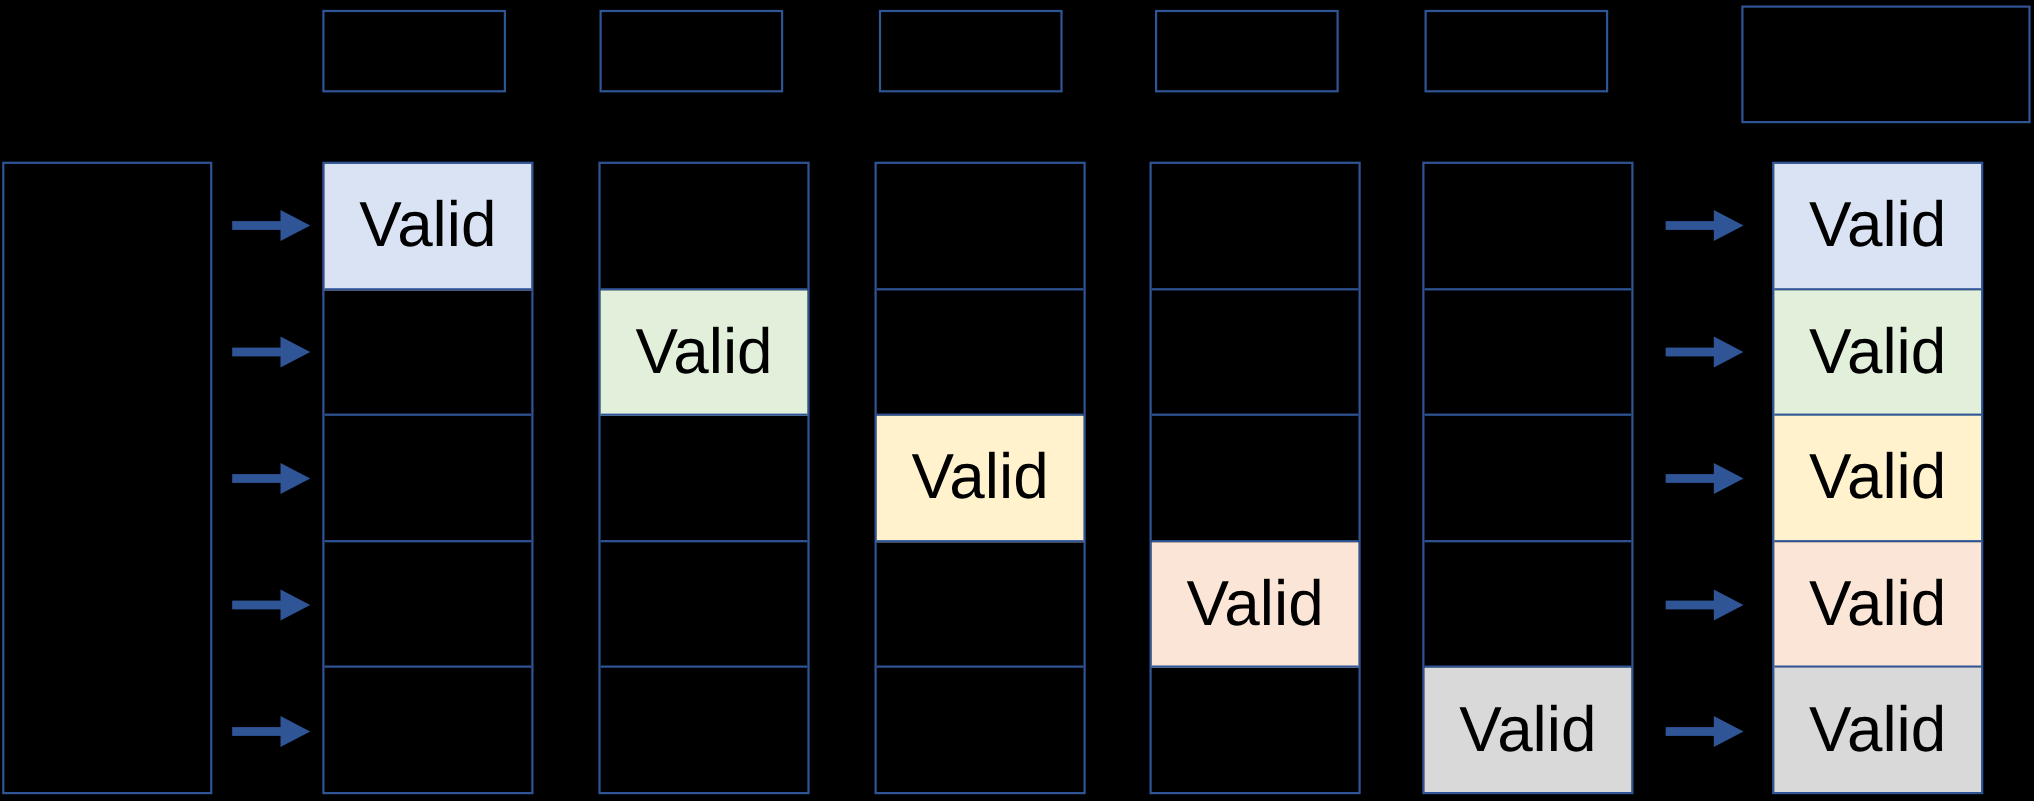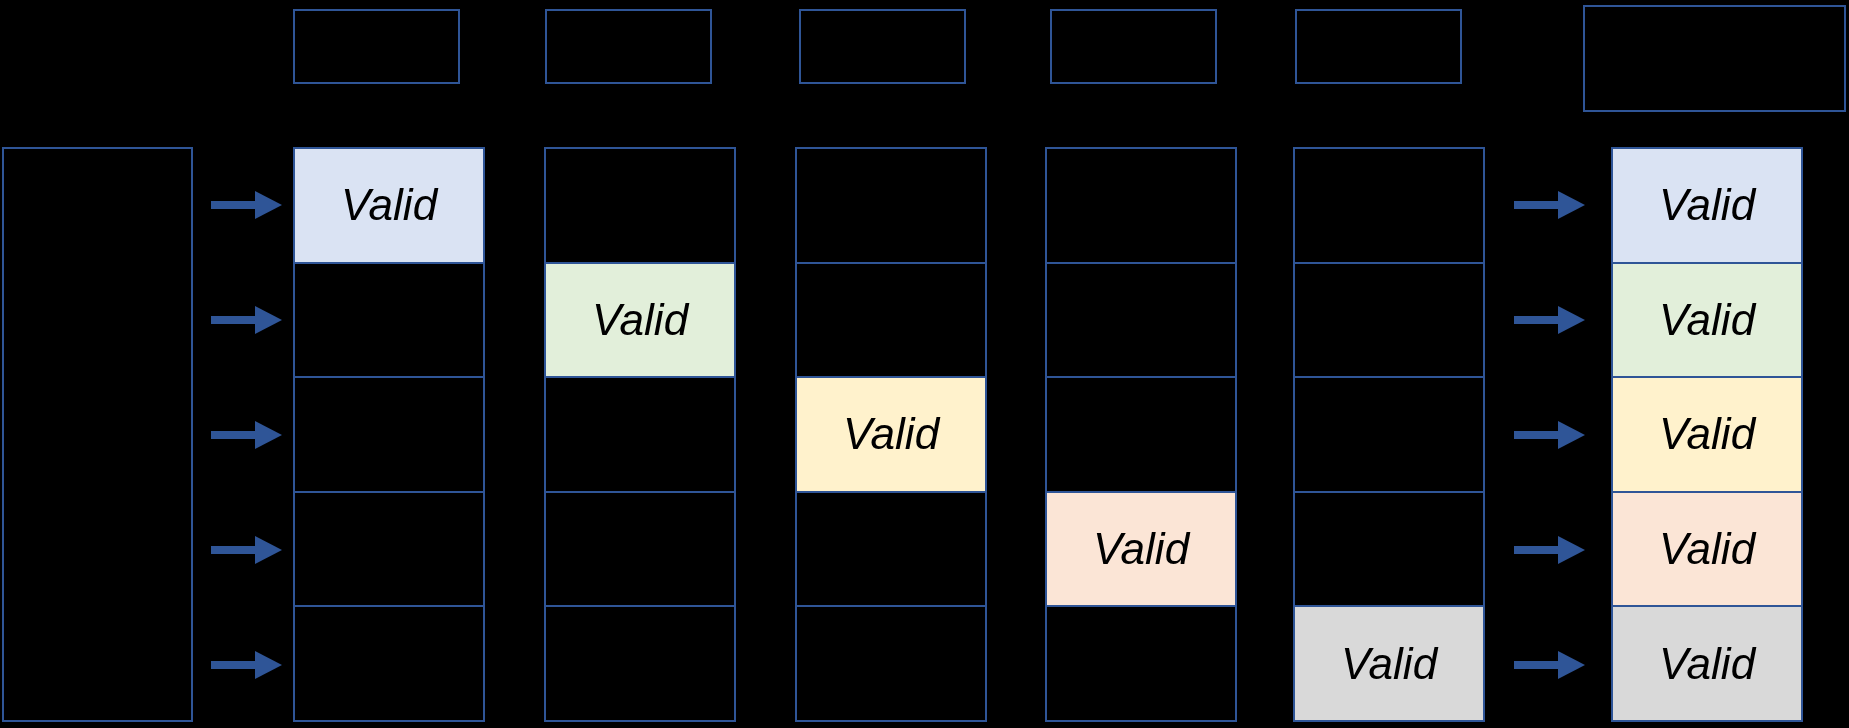--- a/index.html
+++ b/index.html
@@ -39,24 +39,23 @@
     display: flex;
     align-items: center;
     justify-content: center;
     box-sizing: border-box;
   }
   .cell:not(:last-child) {
     border-bottom: 2px solid var(--border-color, #2F5597);
   }
   .valid-label {
     color: var(--text-color, #000000);
-    font-size: 44px;
+    font-size: 58px;
     line-height: 1;
     user-select: none;
-    font-style: italic;
   }
   .arrow {
     position: absolute;
     width: 72px;
     height: 30px;
     fill: var(--arrow-color, #2F5597);
   }
 </style>
 </head>
 <body>

